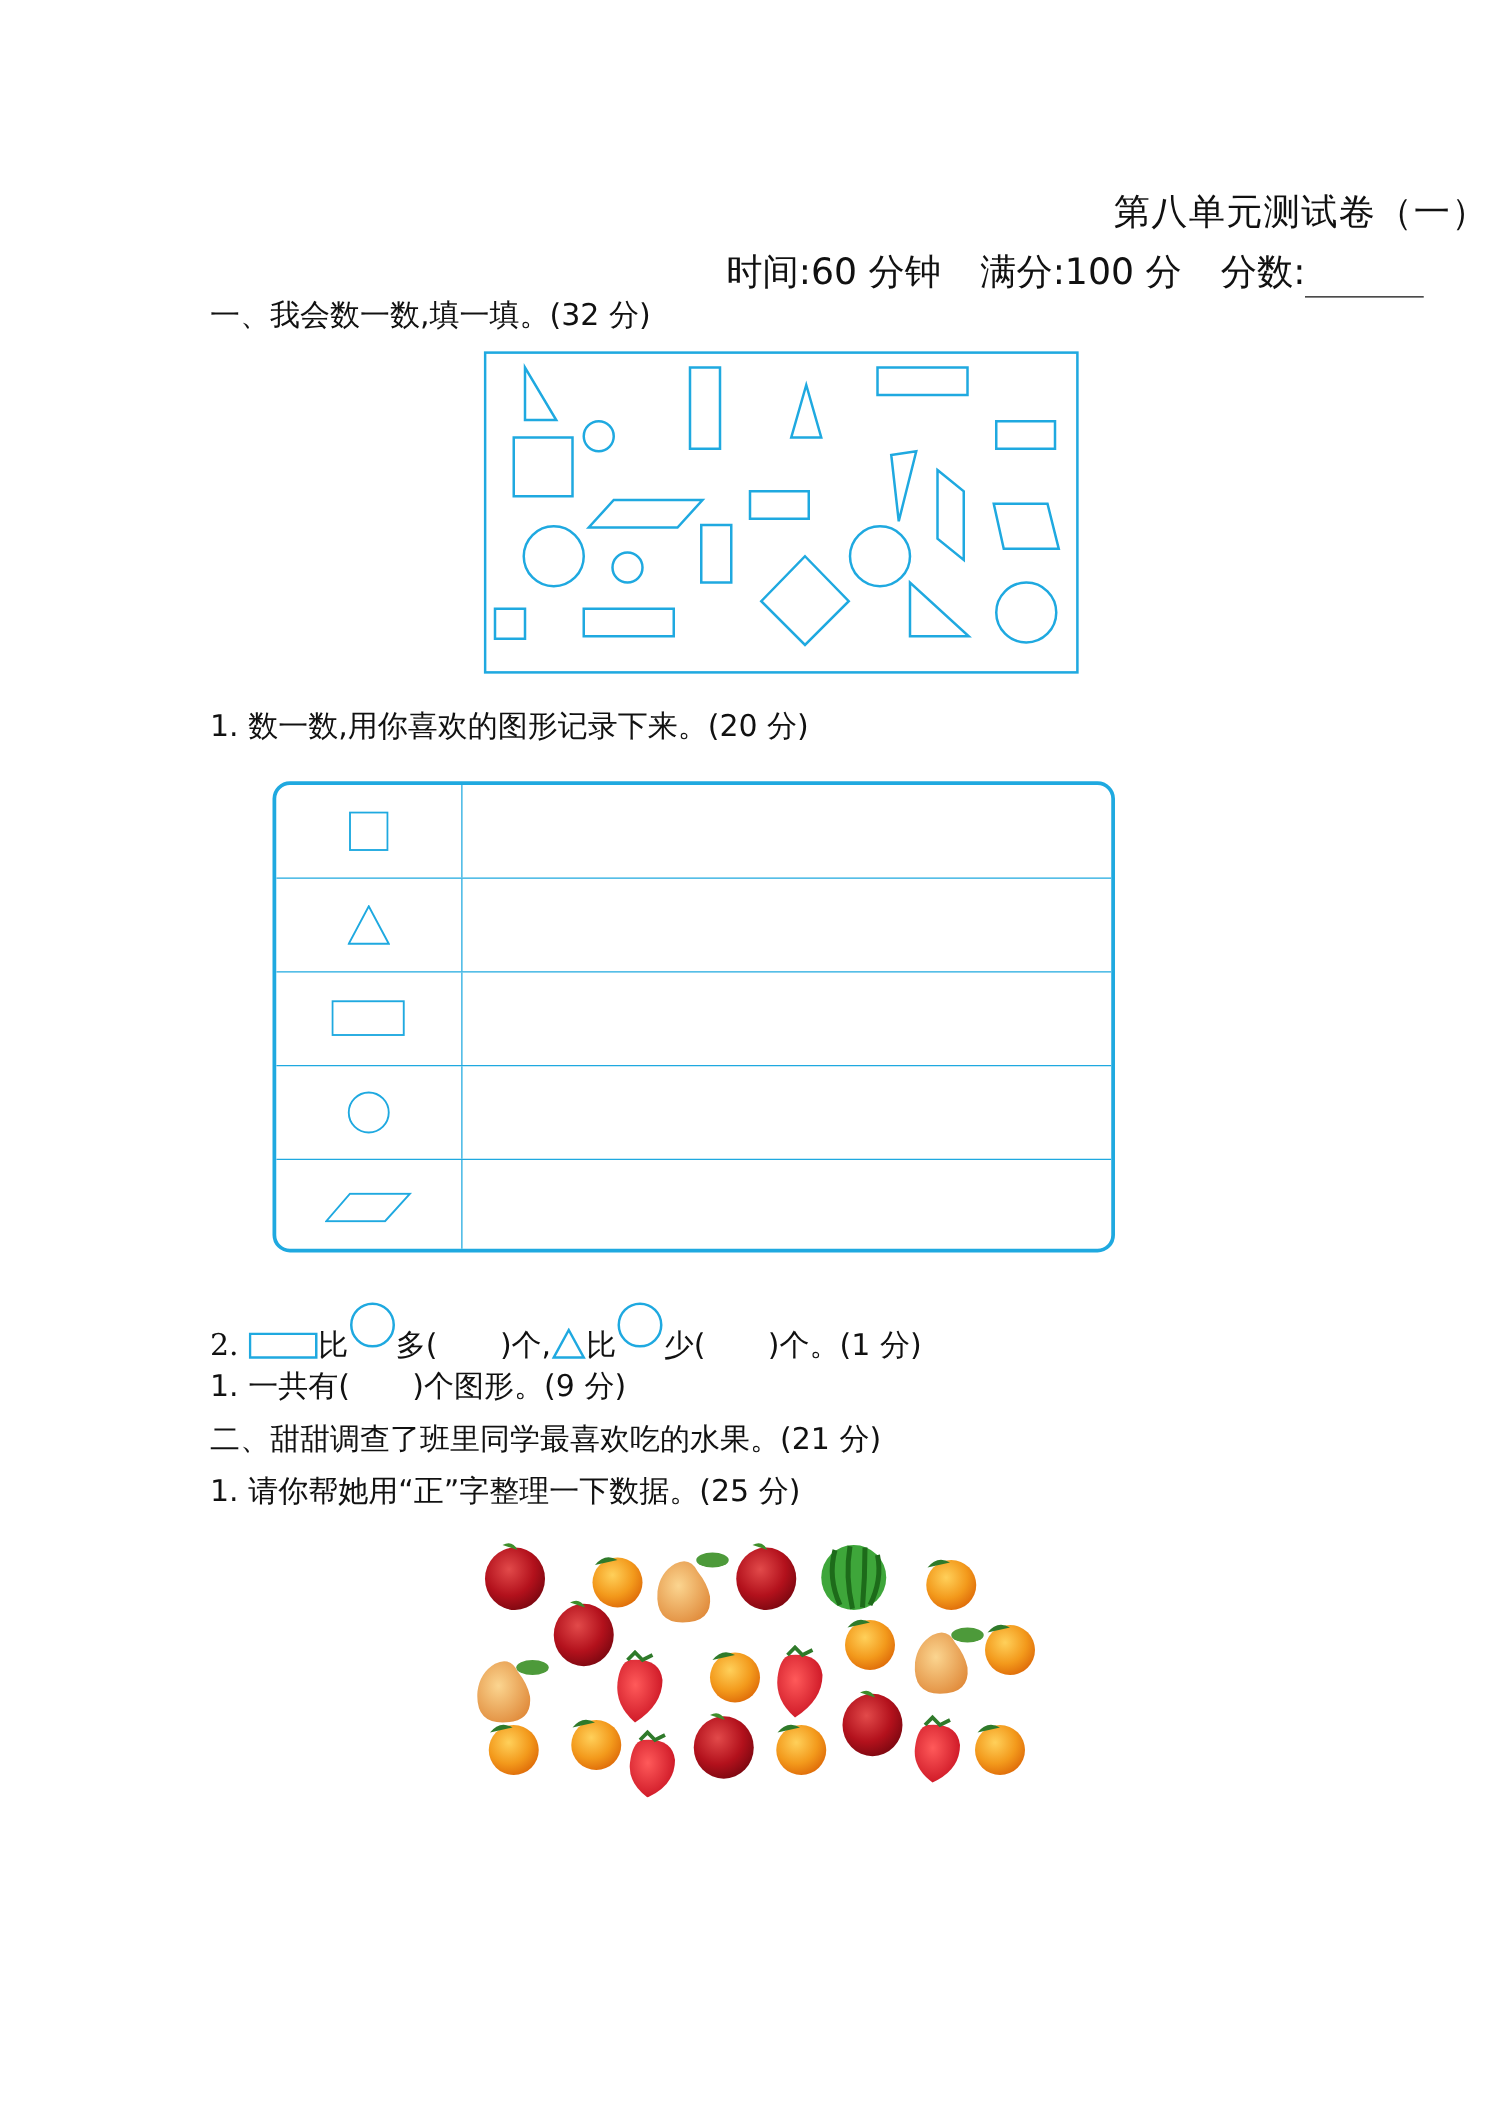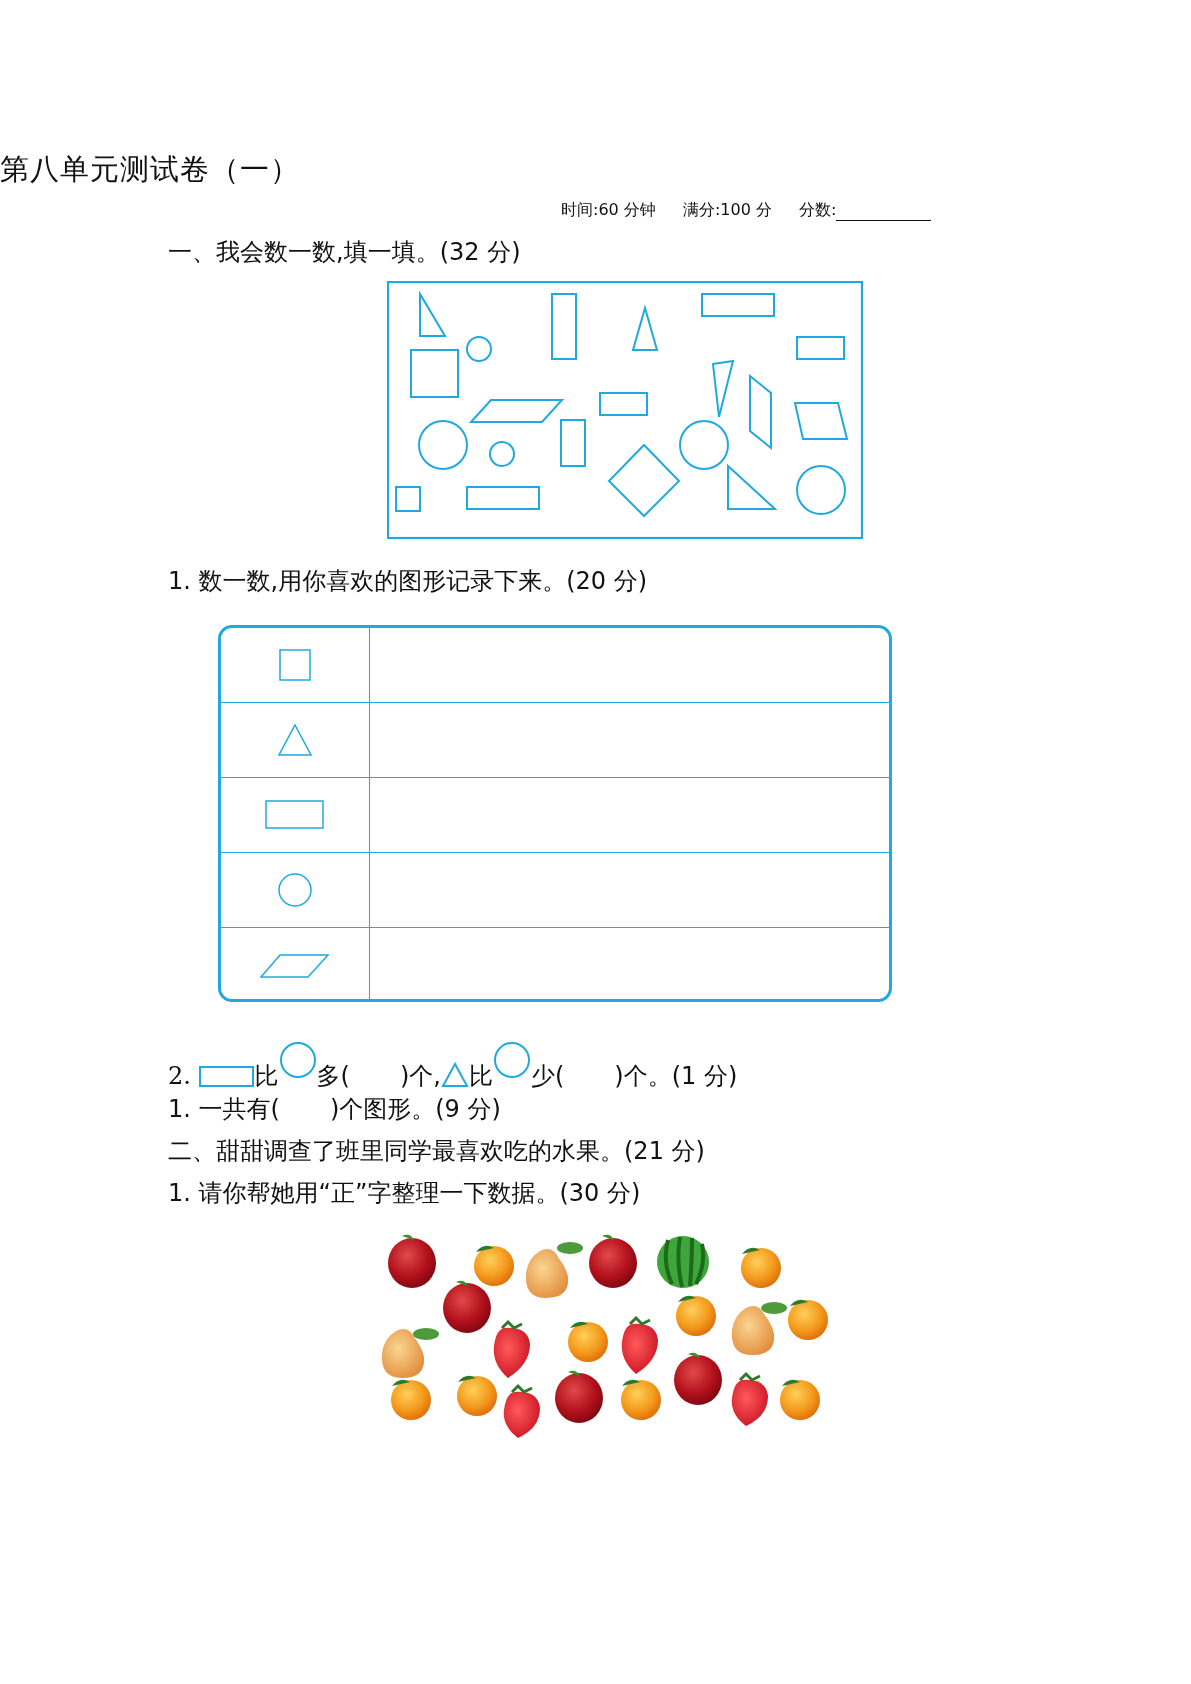--- a/index.html
+++ b/index.html
@@ -1,21 +1,21 @@
 <!DOCTYPE html>
 <html><head>
   <meta charset="utf-8">
   <style>
     html, body { margin: 0; padding: 0; background: #ffffff; }
     body { width: 1191px; height: 1684px; position: relative; overflow: hidden;
            font-family: "DejaVu Sans", "Liberation Sans", sans-serif; color: #111; }
     .abs { position: absolute; }
-    .title { left: 0; width: 1191px; top: 150px; text-align: left; font-family: "DejaVu Serif", "Liberation Serif", serif;
+    .title { left: 0; width: 1191px; top: 150px; text-align: right; font-family: "DejaVu Serif", "Liberation Serif", serif;
              font-size: 29px; letter-spacing: 1px; }
-    .meta { left: 561px; top: 198px; font-size: 16px; white-space: nowrap; }
+    .meta { left: 581px; top: 198px; font-size: 29px; white-space: nowrap; }
     .meta span { margin-right: 22px; }
     .blank-line { display: inline-block; width: 95px; border-bottom: 1.5px solid #111; height: 22px; vertical-align: bottom; }
     .line { left: 168px; font-size: 24px; white-space: nowrap; }
     .num { font-family: "DejaVu Serif", "Liberation Serif", serif; }
     .shapes-box { left: 387px; top: 281px; width: 476px; height: 258px; }
     .tally-table { left: 218px; top: 625px; width: 674px; height: 377px; border: 3px solid #1fa9e0; border-radius: 14px; box-sizing: border-box; overflow: hidden; }
     .row { position: absolute; left: 0; width: 100%; height: 75px; border-bottom: 1.5px solid #1fa9e0; box-sizing: border-box; }
     .row:last-child { border-bottom: none; }
     .col-icon { position: absolute; left: 0; top: 0; width: 149px; height: 100%; border-right: 1.5px solid #1fa9e0; box-sizing: border-box; display: flex; align-items: center; justify-content: center; }
     .col-tally { position: absolute; left: 149px; top: 0; right: 0; height: 100%; }
@@ -129,21 +129,21 @@
     </svg><span>比</span><svg width="38" height="40" style="vertical-align:4px">
       <circle cx="19" cy="20" r="17" fill="none" stroke="#1fa9e0" stroke-width="2"></circle>
     </svg><span>少(</span><span class="gap"></span><span>)个。(1 分)</span>
 </div>
 
 <div class="abs line" style="top:1093px;">
   <span>1. 一共有(</span><span class="gap"></span><span>)个图形。(9 分)</span>
 </div>
 
 <div class="abs line" style="top:1135px;">二、甜甜调查了班里同学最喜欢吃的水果。(21 分)</div>
-<div class="abs line" style="top:1177px;">1. 请你帮她用“正”字整理一下数据。(30 分)</div>
+<div class="abs line" style="top:1177px;">1. 请你帮她用“正”字整理一下数据。(25 分)</div>
 
 <svg class="abs fruits" viewBox="0 0 460 210">
   <defs>
     <radialGradient id="gApple" cx="0.4" cy="0.35" r="0.7">
         <stop offset="0" stop-color="#e24a4a"></stop>
         <stop offset="0.6" stop-color="#b3111c"></stop>
         <stop offset="1" stop-color="#7a0710"></stop>
       </radialGradient>
     <radialGradient id="gOrange" cx="0.4" cy="0.35" r="0.7">
         <stop offset="0" stop-color="#ffd05a"></stop>

